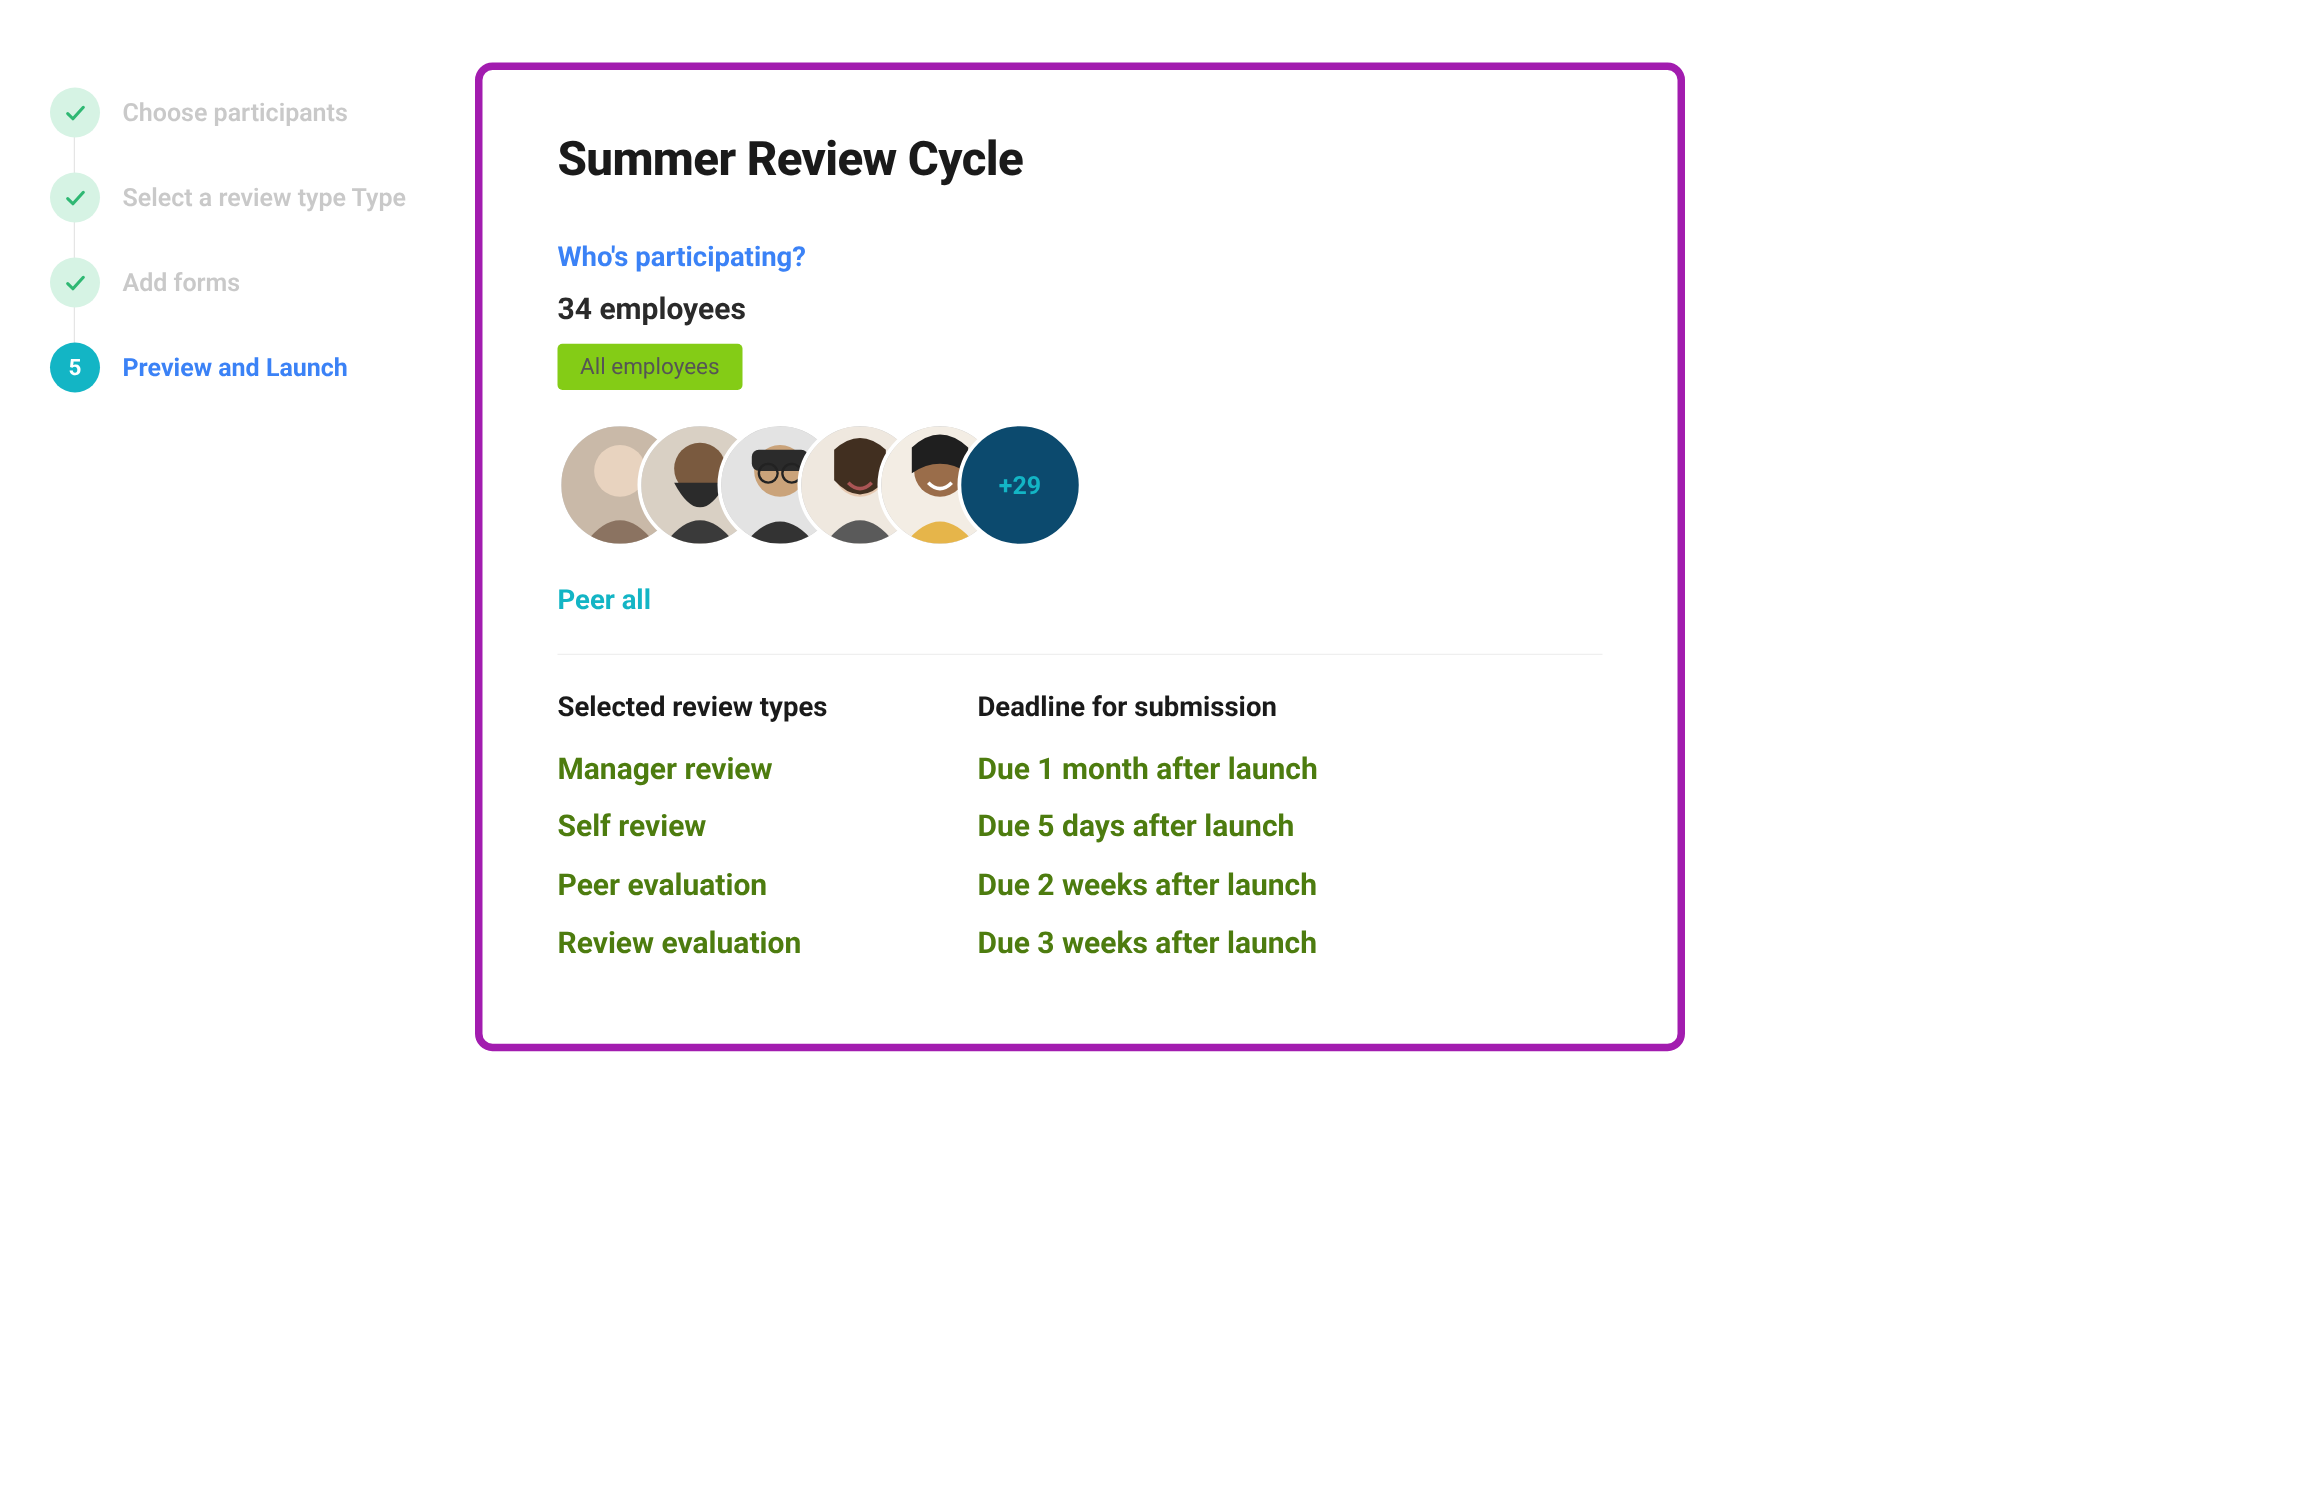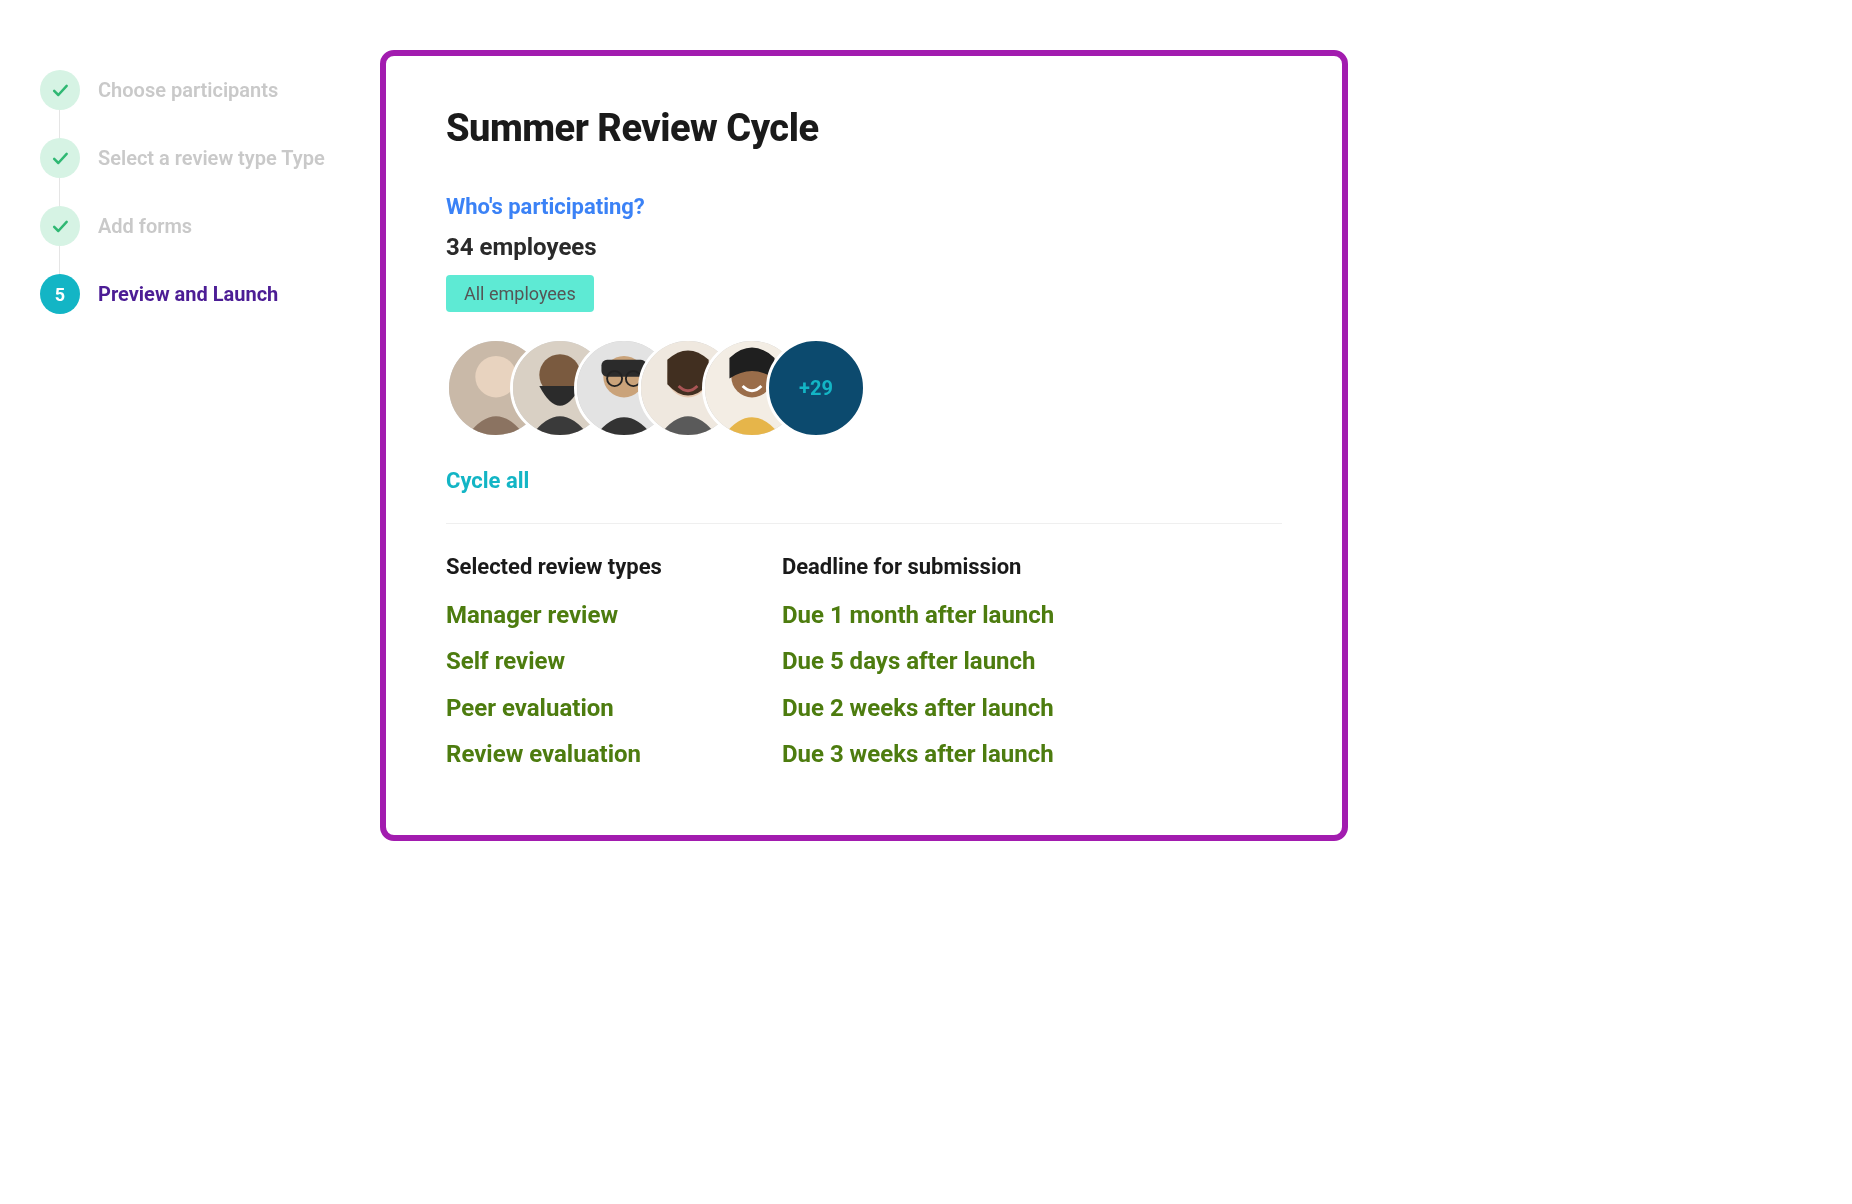--- a/index.html
+++ b/index.html
@@ -67,21 +67,21 @@
       color: #fff;
       font-weight: 700;
       font-size: 18px;
     }
     .step-label {
       font-size: 20px;
       font-weight: 600;
       color: #c9c9c9;
     }
     .step.current .step-label {
-      color: #4c1d95;
+      color: #3b82f6;
       font-weight: 700;
     }
     
     .card {
       flex: 1;
       border: 6px solid #a21caf;
       border-radius: 14px;
       padding: 50px 60px 50px 60px;
     }
     .card h1 {
@@ -97,21 +97,21 @@
       margin-bottom: 14px;
     }
     .count-text {
       font-size: 24px;
       font-weight: 700;
       color: #2a2a2a;
       margin-bottom: 14px;
     }
     .chip {
       display: inline-block;
-      background: #5eead4;
+      background: #84cc16;
       color: #555;
       font-size: 18px;
       padding: 8px 18px;
       border-radius: 4px;
       margin-bottom: 26px;
     }
     .avatars {
       display: flex;
       align-items: center;
       margin-bottom: 30px;
@@ -259,21 +259,21 @@
             <path d="M26 18 Q50 -4 74 18 L74 40 Q50 24 26 40 Z" fill="#1f1f1f"></path>
             <path d="M40 48 Q50 58 60 48" stroke="#fff" stroke-width="3" fill="none"></path>
             <path d="M20 100 Q50 62 80 100" fill="#e6b54a"></path>
           </svg>
       </div>
       <div class="avatar more">
         <span>+29</span>
       </div>
     </div>
 
-    <a class="link">Cycle all</a>
+    <a class="link">Peer all</a>
 
     <div class="divider"></div>
 
     <div class="cols">
       <div class="col">
         <div class="col-heading">Selected review types</div>
         <div class="col-item">Manager review</div>
         <div class="col-item">Self review</div>
         <div class="col-item">Peer evaluation</div>
         <div class="col-item">Review evaluation</div>

